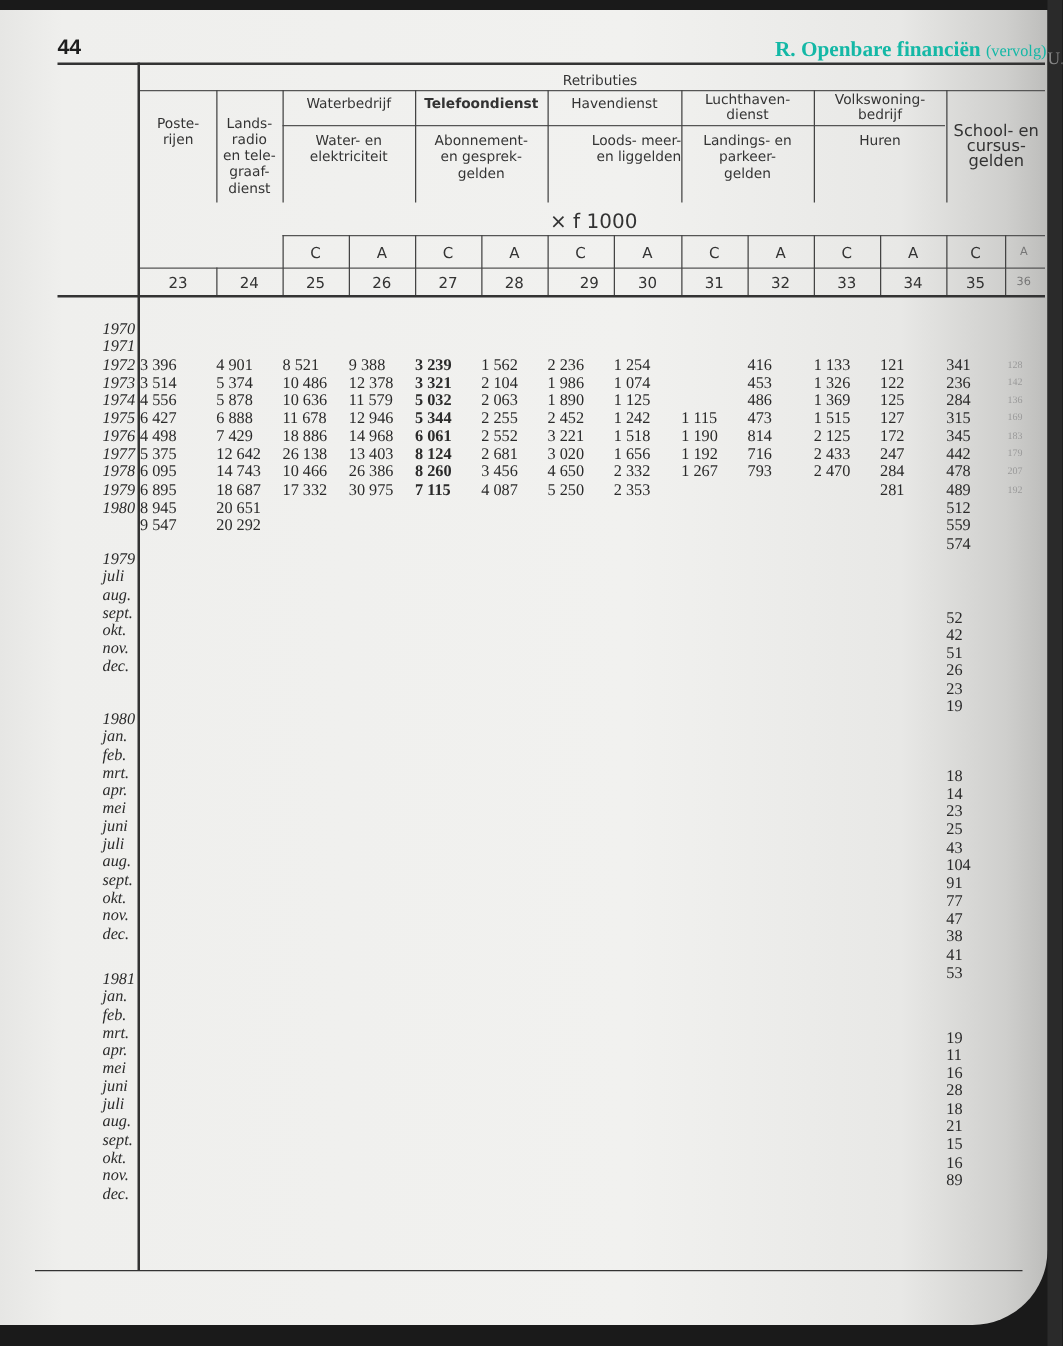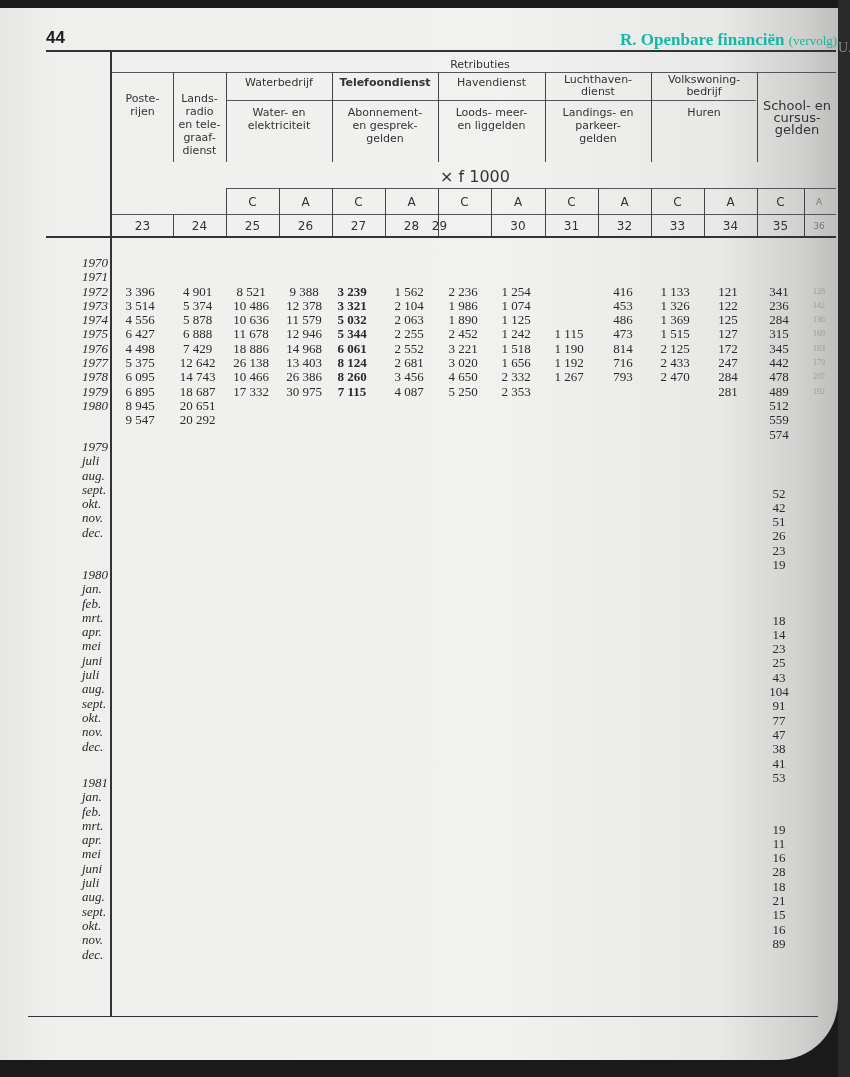--- a/index.html
+++ b/index.html
@@ -10,21 +10,21 @@
   .page-num { position:absolute; left:46px; top:28px; font-family:"Liberation Sans", sans-serif; font-weight:bold; font-size:17px; color:#1e1e1e; }
   .page-title { position:absolute; left:620px; top:30px; font-size:17px; font-weight:bold; white-space:nowrap; color:#14b8a6; }
   .page-title .cont { font-weight:normal; font-size:13px; }
   .rule { position:absolute; background:#333; }
   .vline { position:absolute; background:#444; width:1px; }
   .hline { position:absolute; background:#555; height:1px; }
   .hdr { position:absolute; font-family:"DejaVu Sans", sans-serif; font-size:11px; text-align:center; color:#333; line-height:13px; }
   .cellnum { position:absolute; font-family:"DejaVu Sans", sans-serif; font-size:12px; text-align:center; color:#333; }
   .unit { position:absolute; left:440px; top:167px; font-family:"DejaVu Sans", sans-serif; font-size:16px; color:#333; }
   .stub { position:absolute; left:46px; font-style:italic; font-size:13px; line-height:14.3px; color:#2a2a2a;margin-left:36px; }
-  .col { position:absolute; font-size:13px; line-height:14.3px; text-align:center; color:#2a2a2a; white-space:pre; }
+  .col { position:absolute; font-size:13px; line-height:14.3px; text-align:left; color:#2a2a2a; white-space:pre; }
   .col div { height:14.3px; }
   .ghost { color:#9a9a9a; font-size:8px; }
 </style>
 </head>
 <body>
 
 <div class="page"></div>
 <div class="edge"></div>
 <div class="side-tab">U.</div>
 
@@ -80,21 +80,21 @@
 <div class="hdr" style="left:173px;top:92px;width:53px;white-space:pre-line;">Lands-
 radio
 en tele-
 graaf-
 dienst</div>
 <div class="hdr" style="left:226px;top:106px;width:106px;white-space:pre-line;">Water- en
 elektriciteit</div>
 <div class="hdr" style="left:332px;top:106px;width:106px;white-space:pre-line;">Abonnement-
 en gesprek-
 gelden</div>
-<div class="hdr" style="left:438px;top:106px;width:107px;white-space:pre-line;">Loods- meer-
+<div class="hdr" style="left:438px;top:106px;width:107px;white-space:pre-line;text-align:right;">Loods- meer-
 en liggelden</div>
 <div class="hdr" style="left:545px;top:106px;width:106px;white-space:pre-line;">Landings- en
 parkeer-
 gelden</div>
 <div class="hdr" style="left:651px;top:106px;width:106px;">Huren</div>
 <div class="hdr" style="left:762px;top:100px;width:70px;white-space:pre-line;font-size:13px;line-height:12px;">School- en
 cursus-
 gelden</div>
 
 <div class="unit">× f 1000</div>
@@ -111,21 +111,21 @@
 <div class="cellnum" style="left:704px;top:195px;width:53px;">A</div>
 <div class="cellnum" style="left:757px;top:195px;width:47px;">C</div>
 <div class="cellnum" style="left:804px;top:197px;width:30px;font-size:9px;color:#777;">A</div>
 
 <div class="cellnum" style="left:112px;top:219px;width:61px;">23</div>
 <div class="cellnum" style="left:173px;top:219px;width:53px;">24</div>
 <div class="cellnum" style="left:226px;top:219px;width:53px;">25</div>
 <div class="cellnum" style="left:279px;top:219px;width:53px;">26</div>
 <div class="cellnum" style="left:332px;top:219px;width:53px;">27</div>
 <div class="cellnum" style="left:385px;top:219px;width:53px;">28</div>
-<div class="cellnum" style="left:413px;top:219px;width:53px;">29</div>
+<div class="cellnum" style="left:445px;top:219px;width:53px;">29</div>
 <div class="cellnum" style="left:491px;top:219px;width:54px;">30</div>
 <div class="cellnum" style="left:545px;top:219px;width:53px;">31</div>
 <div class="cellnum" style="left:598px;top:219px;width:53px;">32</div>
 <div class="cellnum" style="left:651px;top:219px;width:53px;">33</div>
 <div class="cellnum" style="left:704px;top:219px;width:53px;">34</div>
 <div class="cellnum" style="left:757px;top:219px;width:47px;">35</div>
 <div class="cellnum" style="left:804px;top:221px;width:30px;font-size:9px;color:#777;">36</div>
 
 <div class="stub" style="top:256px;">
   <div>1970</div>

